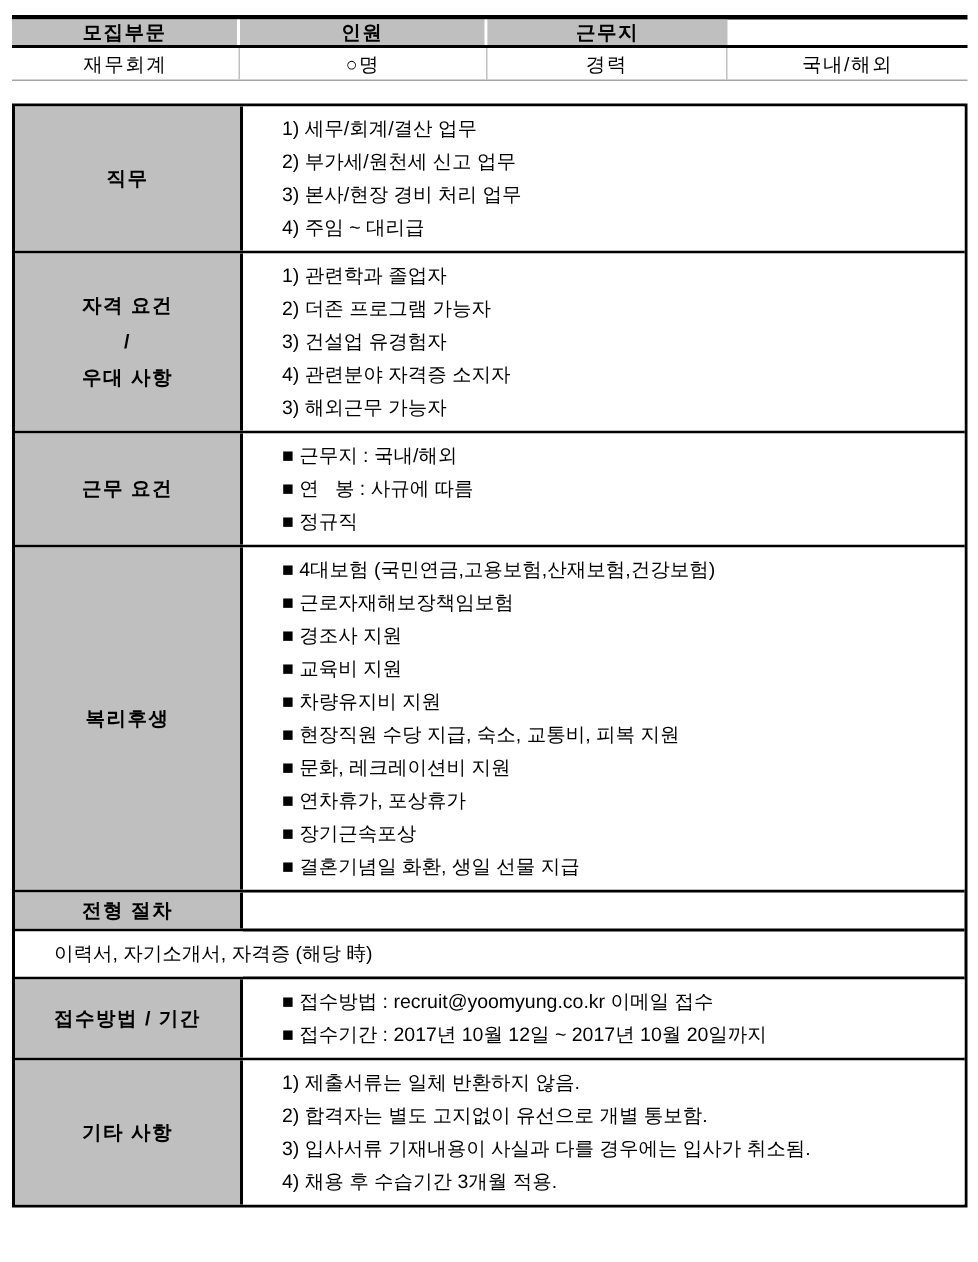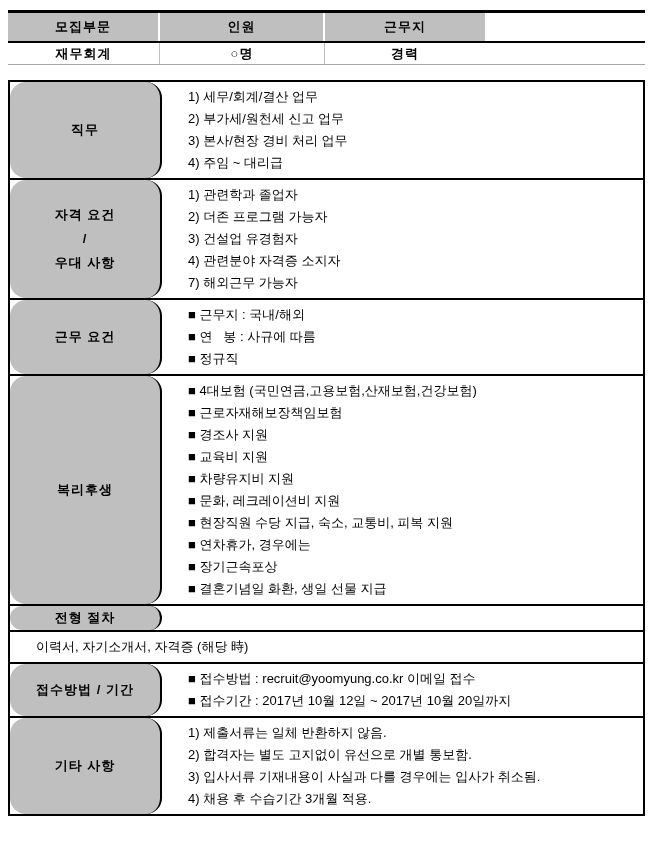--- a/index.html
+++ b/index.html
@@ -20,48 +20,47 @@
 
   
   .summary-table{width:637px;}
   .s-head{
     display:grid;grid-template-columns:152px 165px 160px 1fr;
     border-top:3px solid var(--border-black);
     border-bottom:2px solid var(--border-black);
   }
   .s-hcell{
     background:var(--header-bg);
-    height:28px;display:flex;align-items:center;justify-content:center;
+    height:17px;display:flex;align-items:center;justify-content:center;
     font-size:13px;font-weight:700;letter-spacing:1px;
   }
   .s-hcell:not(:last-child){border-right:2px solid #ffffff;}
   .s-body{
     display:grid;grid-template-columns:152px 165px 160px 1fr;
     border-bottom:1px solid var(--thin-line);
   }
   .s-cell{
     height:21px;display:flex;align-items:center;justify-content:center;
-    font-size:13px;letter-spacing:1px;font-weight:bold;
+    font-size:13px;letter-spacing:1px;
   }
   .s-cell:not(:last-child){border-right:1px solid var(--cell-sep);}
 
   
   .detail-table{
     margin-top:15px;width:637px;
     border:2px solid var(--border-black);
   }
   .d-row{display:grid;grid-template-columns:152px 1fr;}
   .d-row + .d-row{border-top:2px solid var(--border-black);}
   .d-label{
     background:var(--header-bg);
     border-right:2px solid var(--border-black);
     display:flex;flex-direction:column;align-items:center;justify-content:center;
     font-size:13px;font-weight:700;line-height:24px;text-align:center;
     letter-spacing:1px;
-    border-radius:16px;
   }
   .d-content{
     background:#ffffff;
     padding:4px 8px 4px 26px;
     display:flex;flex-direction:column;justify-content:space-between;
     min-height:29px;
   }
   .d-content .line{
     font-size:13px;line-height:22px;white-space:pre;
   }
@@ -74,20 +73,21 @@
   <div class="summary-table">
     <div class="s-head">
       <div class="s-hcell">모집부문</div>
       <div class="s-hcell">인원</div>
       <div class="s-hcell">근무지</div>
     </div>
     <div class="s-body">
       <div class="s-cell">재무회계</div>
       <div class="s-cell">○명</div>
       <div class="s-cell">경력</div>
+      <div class="s-cell">국내/해외</div>
     </div>
   </div>
 
   <div class="detail-table">
       <div class="d-row">
         <div class="d-label">
           <div>직무</div>
         </div>
         <div class="d-content">
           <div class="line">1) 세무/회계/결산 업무</div>
@@ -100,21 +100,21 @@
         <div class="d-label">
           <div>자격 요건</div>
           <div>/</div>
           <div>우대 사항</div>
         </div>
         <div class="d-content">
           <div class="line">1) 관련학과 졸업자</div>
           <div class="line">2) 더존 프로그램 가능자</div>
           <div class="line">3) 건설업 유경험자</div>
           <div class="line">4) 관련분야 자격증 소지자</div>
-          <div class="line">7) 해외근무 가능자</div>
+          <div class="line">3) 해외근무 가능자</div>
         </div>
       </div>
       <div class="d-row">
         <div class="d-label">
           <div>근무 요건</div>
         </div>
         <div class="d-content">
           <div class="line">■ 근무지 : 국내/해외</div>
           <div class="line">■ 연   봉 : 사규에 따름</div>
           <div class="line">■ 정규직</div>
@@ -123,23 +123,23 @@
       <div class="d-row">
         <div class="d-label">
           <div>복리후생</div>
         </div>
         <div class="d-content">
           <div class="line">■ 4대보험 (국민연금,고용보험,산재보험,건강보험)</div>
           <div class="line">■ 근로자재해보장책임보험</div>
           <div class="line">■ 경조사 지원</div>
           <div class="line">■ 교육비 지원</div>
           <div class="line">■ 차량유지비 지원</div>
+          <div class="line">■ 현장직원 수당 지급, 숙소, 교통비, 피복 지원</div>
           <div class="line">■ 문화, 레크레이션비 지원</div>
-          <div class="line">■ 현장직원 수당 지급, 숙소, 교통비, 피복 지원</div>
-          <div class="line">■ 연차휴가, 경우에는</div>
+          <div class="line">■ 연차휴가, 포상휴가</div>
           <div class="line">■ 장기근속포상</div>
           <div class="line">■ 결혼기념일 화환, 생일 선물 지급</div>
         </div>
       </div>
       <div class="d-row">
         <div class="d-label">
           <div>전형 절차</div>
         </div>
       </div>
       <div class="d-row">

